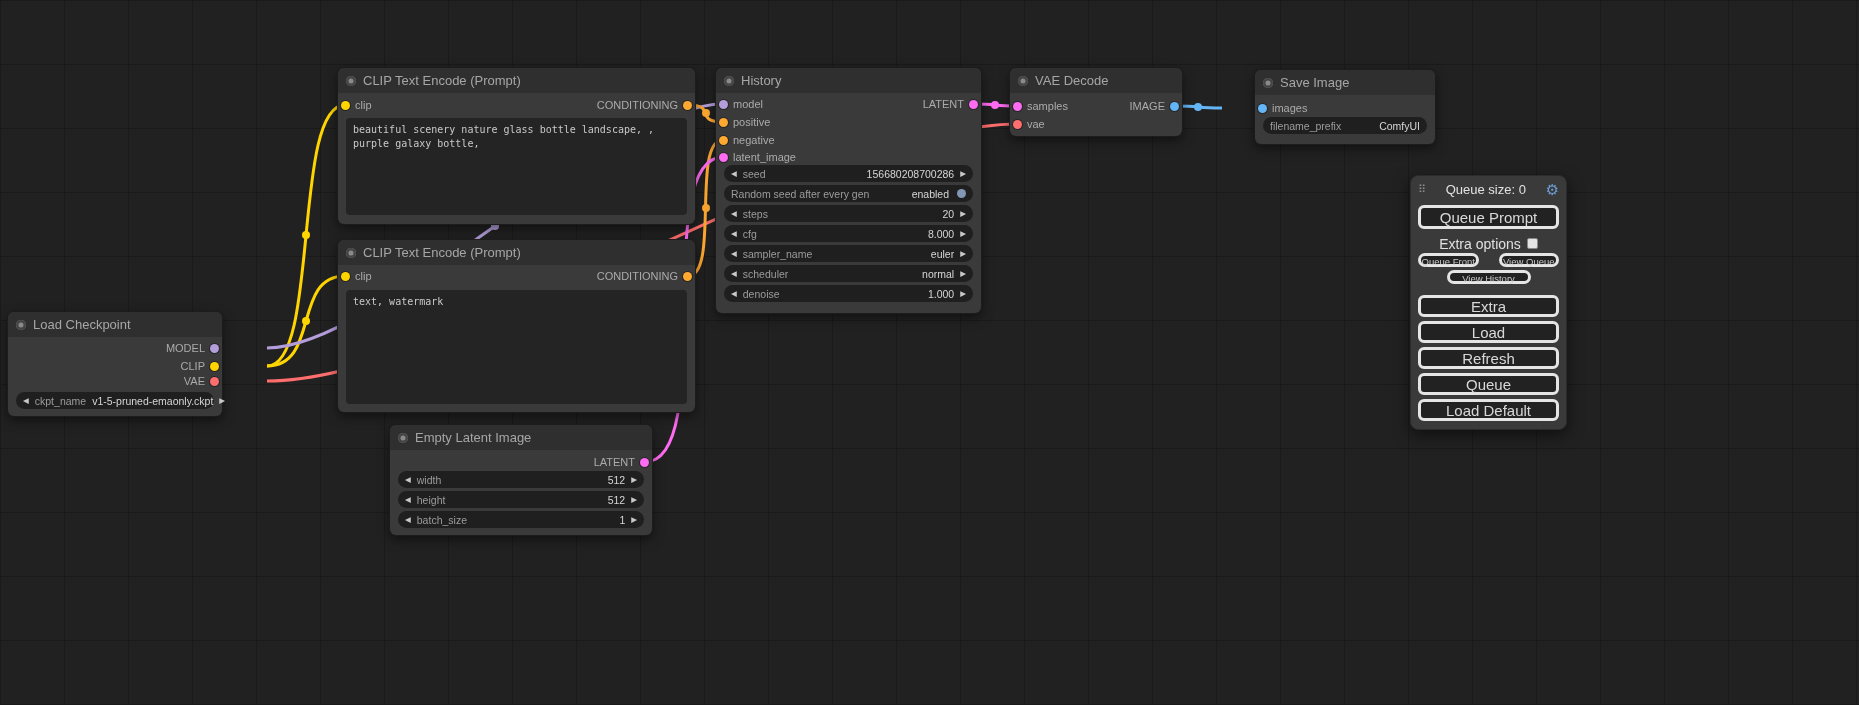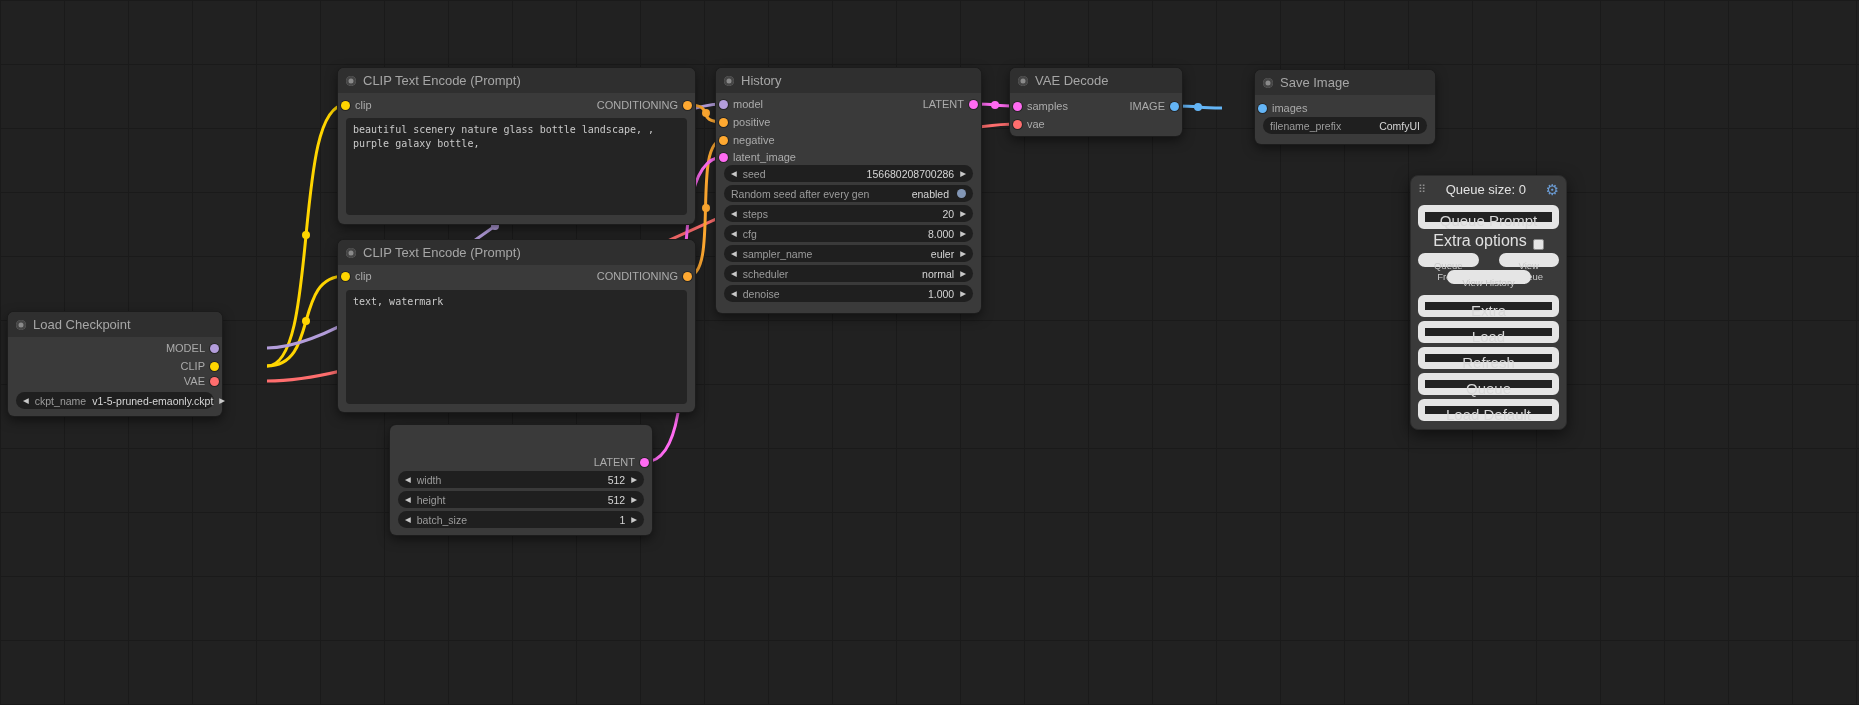--- a/index.html
+++ b/index.html
@@ -63,28 +63,28 @@
     box-shadow:0 5px 16px rgba(0,0,0,0.55);
     padding:5px 7px 8px;
     display:flex; flex-direction:column;
   }
   .menu-header { display:flex; align-items:center; height:17px; margin-bottom:3px; }
   .drag-handle { color:#8f8f8f; font-size:11px; cursor:grab; }
   .queue-size { flex:1; text-align:center; color:#e2e2e2; font-size:13px; }
   .gear { color:#6b9bd2; font-size:15px; line-height:1; cursor:pointer; }
 
   .btn {
-    background:#222222; color:#d8d8d8; border:7px solid #e5e5e5;
+    background:#222222; color:#d8d8d8; border:3px solid #e5e5e5;
     border-radius:6px; font-family:inherit; cursor:pointer; display:block; width:100%;
   }
   .btn.xl  { height:24px; font-size:15px; margin-top:4px; }
   .btn.big { height:22px; font-size:15px; margin-top:4px; }
   .btn.first-big { margin-top:11px; }
-  .extra-row { display:flex; align-items:flex-end; justify-content:center; gap:6px;
-               margin-top:8px; color:#e0e0e0; font-size:16px; height:13px; }
+  .extra-row { display:flex; align-items:center; justify-content:center; gap:6px;
+               margin-top:8px; color:#e0e0e0; font-size:14px; height:13px; }
   .checkbox { width:11px; height:11px; background:#e4e4e4; border:1px solid #8a8a8a; border-radius:2px; cursor:pointer; }
   .small-row { display:flex; gap:20px; margin-top:3px; justify-content:center; }
   .btn.small { flex:1; height:14px; font-size:9.5px; border-radius:7px; padding:0; color:#c9c9c9; margin:0; }
   .small-row.single .btn.small { flex:0 0 84px; }
 </style>
 </head>
 <body>
 
 <div id="canvas"></div>
 
@@ -170,20 +170,24 @@
     <span>clip</span>
   </div>
   <div class="slot out" style="top:28px">
     <span>CONDITIONING</span>
     <span class="dot" style="background: rgb(255, 169, 49);"></span>
   </div>
   <textarea class="textarea" style="top: 50px; height: 114px;" spellcheck="false">text, watermark</textarea>
 </div>
 
 <div class="node" style="left:390px;top:425px;width:262px;height:110px">
+  <div class="node-header">
+    <span class="collapse-dot"></span>
+    <span class="node-title">Empty Latent Image</span>
+  </div>
   <div class="slot out" style="top:29px">
     <span>LATENT</span>
     <span class="dot" style="background: rgb(255, 107, 242);"></span>
   </div>
   <div class="widget" style="top:46px">
     <span class="warr">◀</span>
     <span class="wlabel">width</span>
     <span class="wvalue">512</span>
     <span class="warr">▶</span>
   </div>

